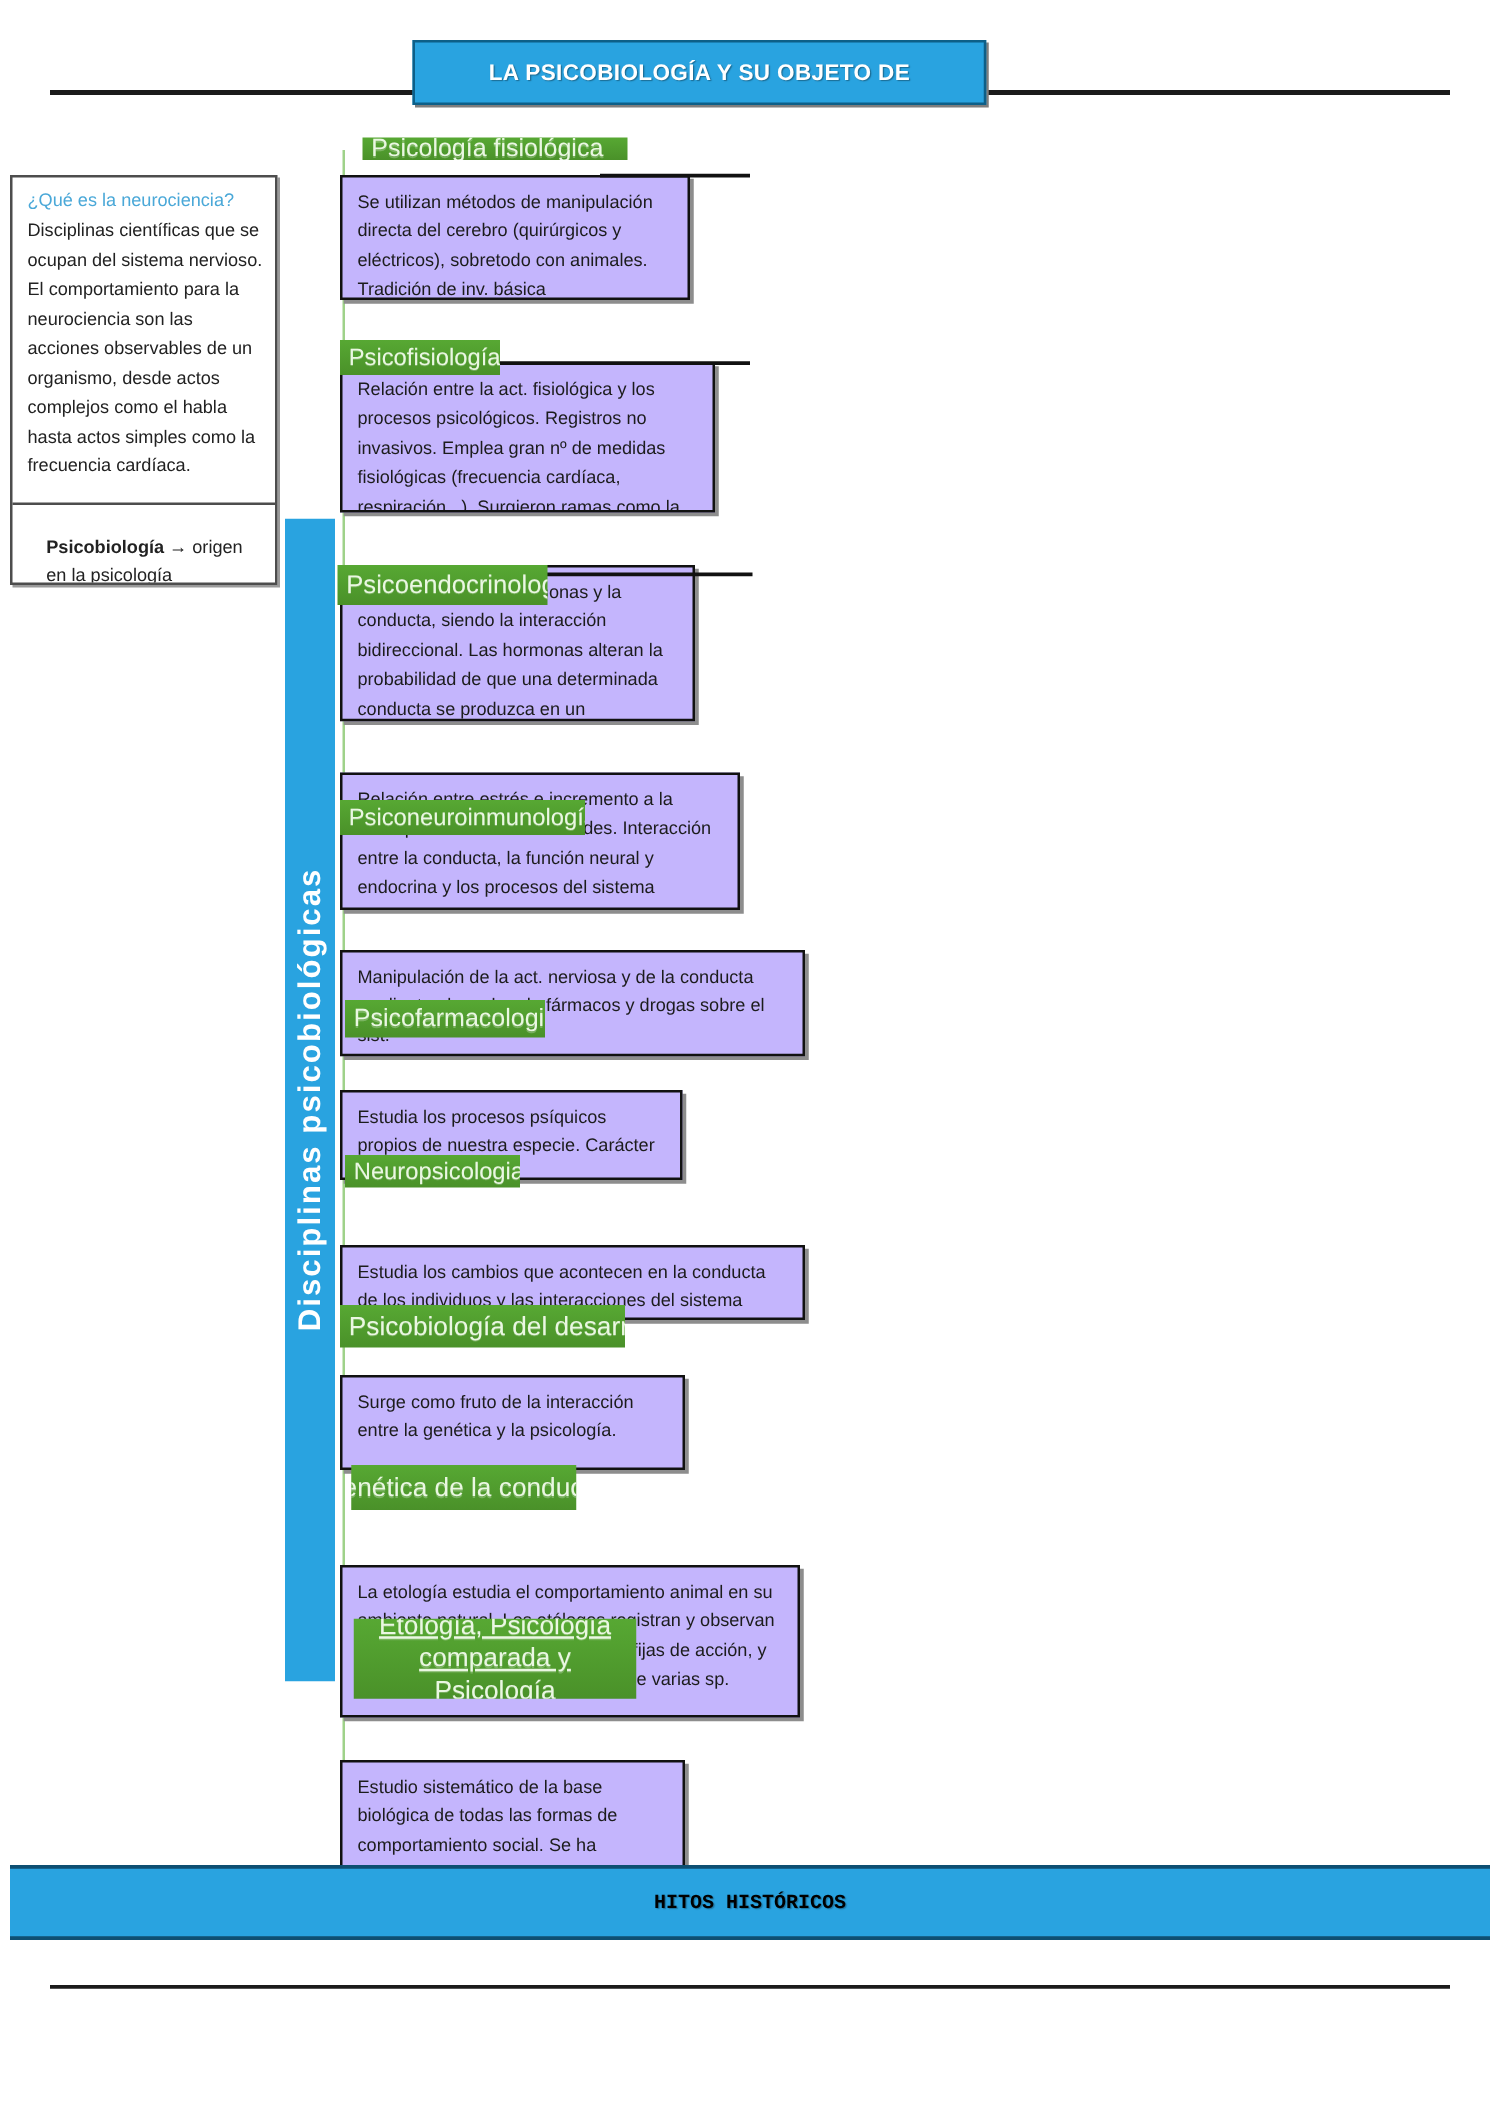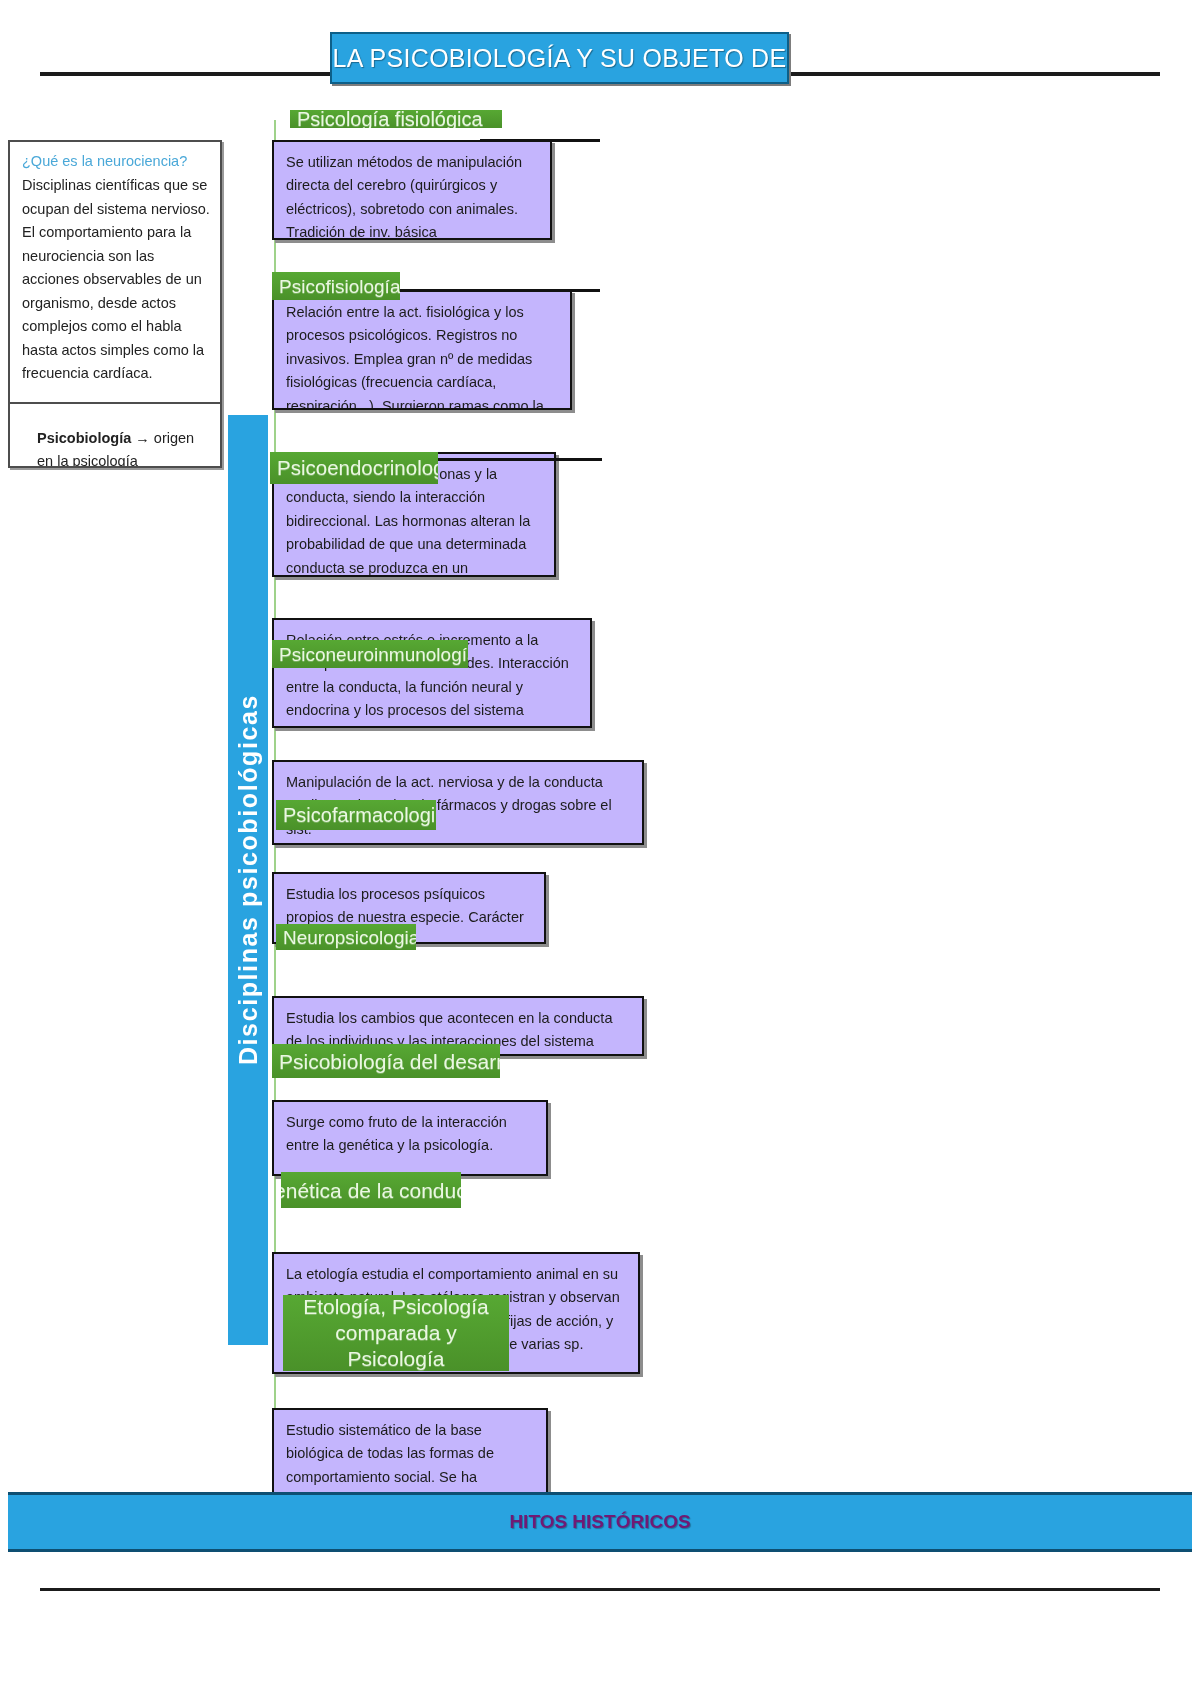--- a/index.html
+++ b/index.html
@@ -19,21 +19,21 @@
     background:#1b1b1b;
   }
   .title-chip{
     position:absolute;left:330px;top:32px;width:455px;height:48px;
     background:#29a3e0;
     border:2px solid #0d5f88;
     box-shadow:2px 2px 0 #7d7d7d;
     display:flex;align-items:center;justify-content:center;
   }
   .title-chip span{
-    font-size:25px;font-weight:normal;color:#ffffff;
+    font-size:18px;font-weight:bold;color:#ffffff;
     letter-spacing:.3px;
     text-shadow:1px 1px 1px rgba(0,0,0,.35);
     white-space:nowrap;
   }
 
   
   .left-card{
     position:absolute;left:8px;top:140px;width:210px;
     border:2px solid #4d4d4d;
     background:#ffffff;
@@ -105,22 +105,23 @@
 
   
   .bottom-banner{
     position:absolute;left:8px;top:1492px;width:1184px;height:54px;
     background:#29a3e0;
     border-top:3px solid #0e4f72;
     border-bottom:3px solid #0e4f72;
     display:flex;align-items:center;justify-content:center;
   }
   .bottom-banner span{
-    font-size:19px;font-weight:bold;color:#701a75;
+    font-size:16px;font-weight:bold;color:#000000;
     text-shadow:1px 1px 1px rgba(0,0,0,.3);
+    font-family:Liberation Mono, monospace;
   }
   .bottom-rule{
     position:absolute;left:40px;top:1588px;width:1120px;height:3px;background:#1b1b1b;
   }
 </style>
 </head>
 <body>
 
 <div class="canvas">
 
@@ -204,21 +205,21 @@
     <div class="box" style="left:272px;top:1100px;width:276px;height:76px;">
       <p>Surge como fruto de la interacción entre la genética y la psicología.</p>
     </div>
     <div class="chip grad" style="left:281px;top:1172px;width:180px;height:36px;font-size:21px;justify-content:center;">Genética de la conducta</div>
   </div>
 
   <div class="node">
     <div class="box" style="left:272px;top:1252px;width:368px;height:122px;">
       <p>La etología estudia el comportamiento animal en su ambiente natural. Los etólogos registran y observan las unidades de conducta, pautas fijas de acción, y la comparación de las conductas de varias sp.</p>
     </div>
-    <div class="chip grad" style="left:283px;top:1295px;width:226px;height:76px;font-size:21px;justify-content:center;text-align:center;white-space:normal;line-height:1.25;">Etología, Psicología comparada y Psicología</div>
+    <div class="chip grad" style="left:283px;top:1295px;width:226px;height:64px;font-size:21px;justify-content:center;text-align:center;white-space:normal;line-height:1.25;text-decoration:underline;">Etología, Psicología comparada y Psicología</div>
   </div>
 
   <div class="node">
     <div class="box" style="left:272px;top:1408px;width:276px;height:104px;">
       <p>Estudio sistemático de la base biológica de todas las formas de comportamiento social. Se ha estudiado dentro de la teoría sintética de la</p>
     </div>
     <div class="chip grad" style="left:281px;top:1498px;width:104px;height:34px;font-size:20px;">Sociobiología</div>
   </div>
 
   <div class="bottom-banner">

